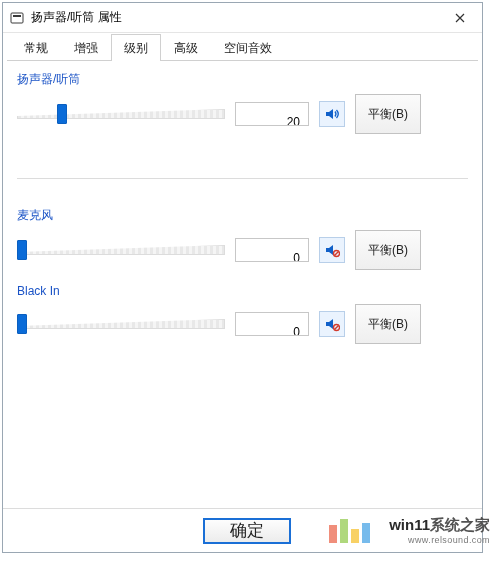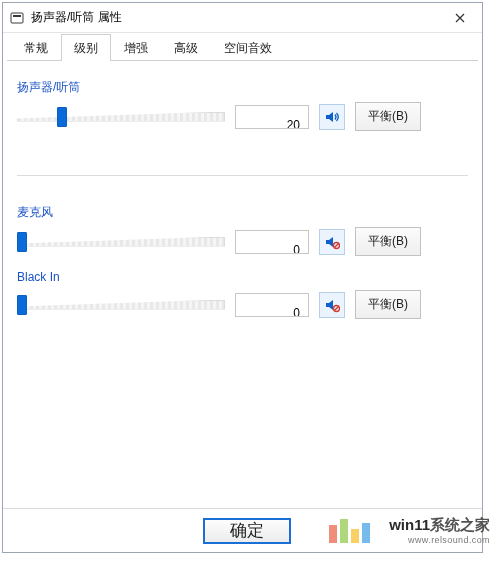--- a/index.html
+++ b/index.html
@@ -84,21 +84,21 @@
   
   .content {
     flex:1;
     padding: 10px 14px 14px 14px;
     overflow: hidden;
     position: relative;
   }
   .section-label {
     color:#1a53c6;
     font-size:12px;
-    margin-top:8px;
+    margin-top:0;
     margin-bottom:6px;
   }
   .row {
     display:flex;
     align-items:center;
     gap:10px;
   }
   .slider-wrap{
     flex:0 0 208px;
     height: 26px;
@@ -143,21 +143,21 @@
     font-size:12px;
     background:#fff;
   }
   .iconbtn{
     width:26px; height:26px;
     border:1px solid #b8cfe9;
     background:#eaf3fe;
     display:flex; align-items:center; justify-content:center;
   }
   .balancebtn{
-    width:66px; height:29px;
+    width:66px; height:40px;
     border:1px solid #c2c2c2;
     background:linear-gradient(#fbfbfb,#efefef);
     font-size:12px;
     display:flex; align-items:center; justify-content:center;
     color:#222;
   }
   .thin-sep{
     border:none;
     border-top:1px solid #dcdcdc;
     margin:44px 0 28px 0;
@@ -219,22 +219,22 @@
     <span class="tb-title">扬声器/听筒 属性</span>
     <div class="tb-close">
       <svg width="10" height="10" viewBox="0 0 10 10">
         <path d="M1 1 L9 9 M9 1 L1 9" stroke="currentColor" stroke-width="1.2" fill="none"></path>
       </svg>
     </div>
   </div>
 
   <div class="tabstrip">
     <div class="tab">常规</div>
+    <div class="tab">增强</div>
     <div class="tab active">级别</div>
-    <div class="tab">增强</div>
     <div class="tab">高级</div>
     <div class="tab">空间音效</div>
   </div>
 
   <div class="content">
 
     <div class="section-label">扬声器/听筒</div>
     <div class="row">
       <div class="slider-wrap">
         <div class="slider-bg"></div>

